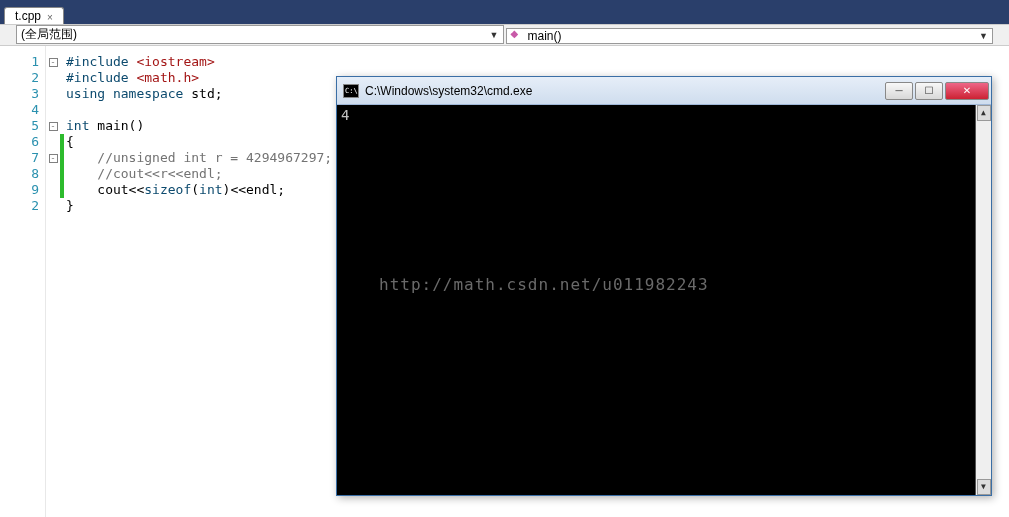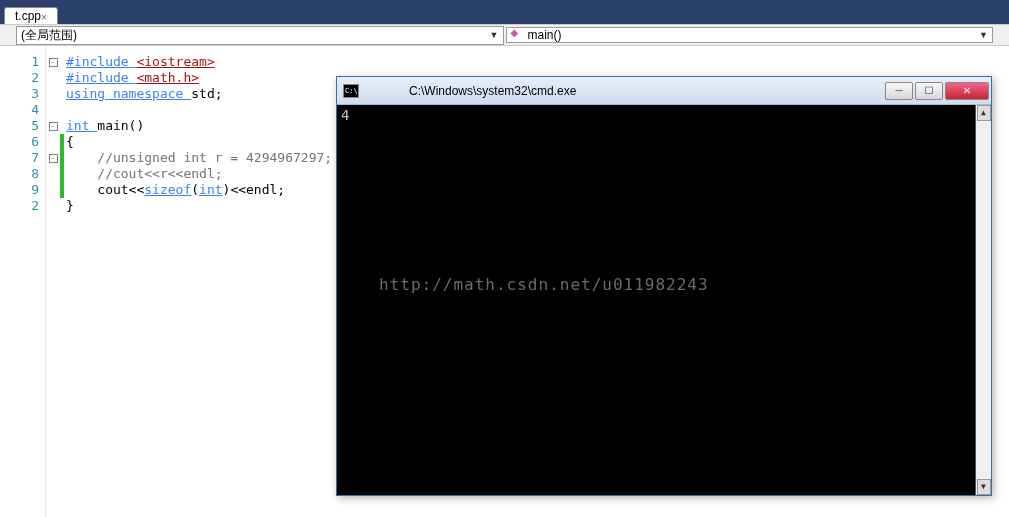--- a/index.html
+++ b/index.html
@@ -20,34 +20,35 @@
       padding-left: 4px;
     }
     .tab {
       background: #fff;
       border: 1px solid #888;
       border-bottom: none;
       padding: 1px 10px;
       font-size: 12px;
       display: flex;
       align-items: flex-end;
+      gap: 6px;
       border-radius: 3px 3px 0 0;
     }
     .tab .close {
       color: #666;
       font-size: 10px;
       cursor: pointer;
     }
     .toolbar {
       background: #f0f0f0;
       border-top: 1px solid #ccc;
       border-bottom: 1px solid #ccc;
       height: 22px;
       display: flex;
-      align-items: center;
+      align-items: flex-end;
       padding: 1px 16px;
       gap: 2px;
     }
     .dropdown {
       background: #fff;
       border: 1px solid #999;
       display: flex;
       align-items: center;
       justify-content: space-between;
       padding: 0 4px;
@@ -123,22 +124,22 @@
     .code {
       flex: 1;
       padding-top: 8px;
       padding-left: 2px;
       font-family: Consolas, monospace;
       font-size: 13px;
       line-height: 16px;
       white-space: pre;
     }
     .code .line { height: 16px; }
-    .kw { color: #3b82f6; text-decoration: underline; }
-    .str { color: #a31515; text-decoration: underline; }
+    .kw { color: #0c4a6e; }
+    .str { color: #a31515; }
     .cmt { color: #737373; }
     .plain { color: #000; margin-top: 8px; }
     
     .cmd-window {
       position: absolute;
       left: 336px;
       top: 76px;
       width: 656px;
       height: 420px;
       background: #fff;
@@ -163,21 +164,20 @@
       font-size: 7px;
       line-height: 12px;
       text-align: left;
       padding-left: 1px;
       font-family: monospace;
     }
     .cmd-title {
       flex: 1;
       font-size: 12px;
       color: #000;
-      margin-left: 44px;
     }
     .cmd-btns { display: flex; gap: 2px; }
     .cmd-btn {
       width: 28px;
       height: 18px;
       border: 1px solid #888;
       border-radius: 2px;
       background: linear-gradient(#f8f8f8, #d8d8d8);
       display: flex;
       align-items: center;

